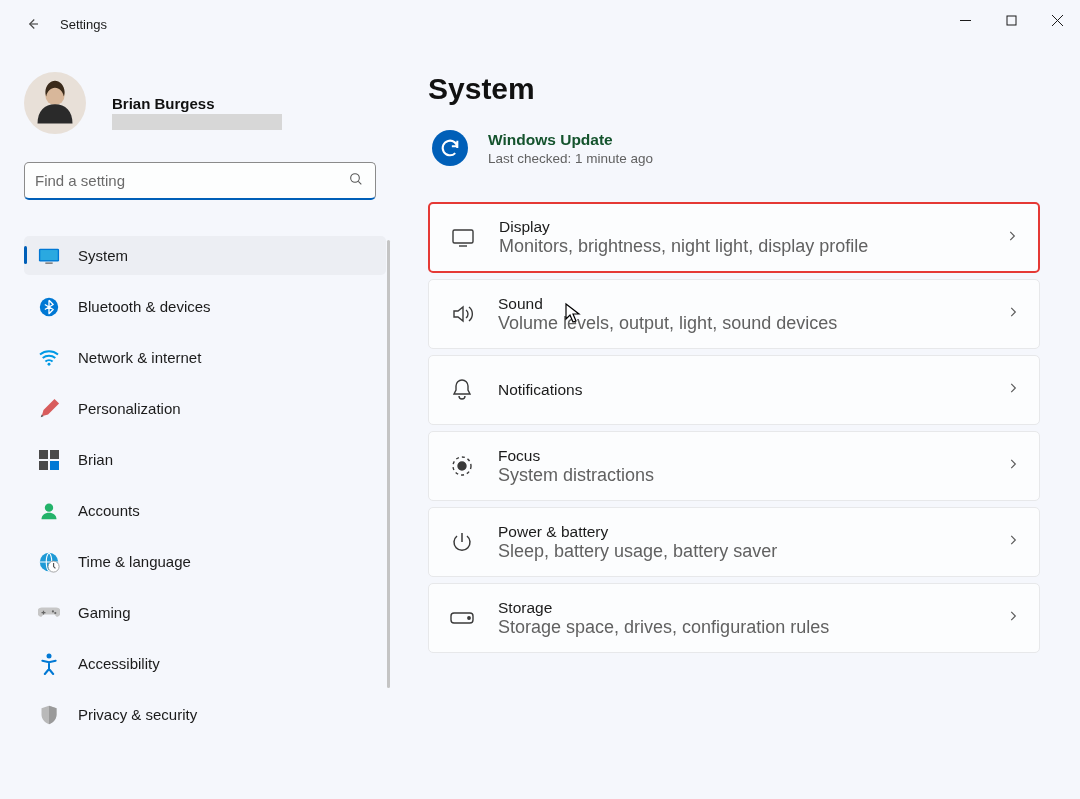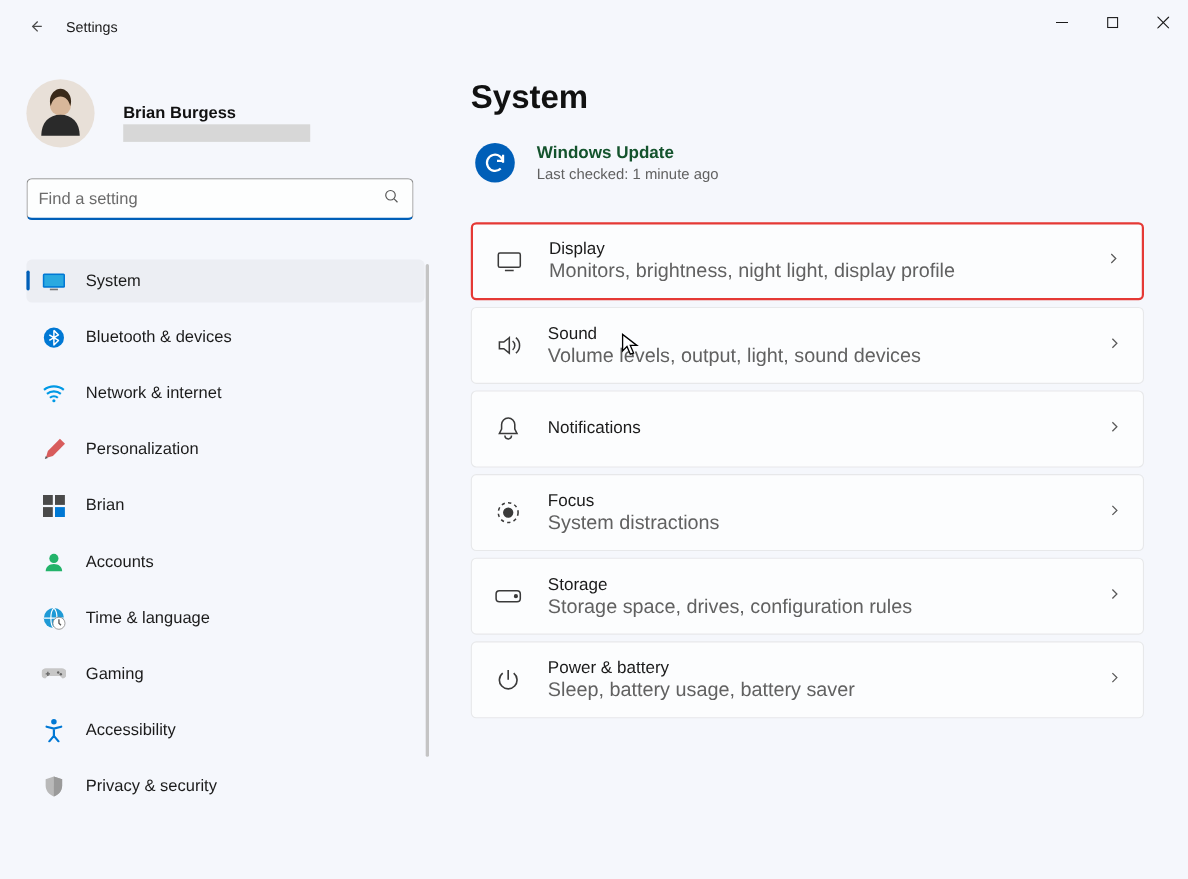--- a/index.html
+++ b/index.html
@@ -283,45 +283,45 @@
       <div class="card-title">Focus</div>
       <div class="card-sub">System distractions</div>
     </div>
     <span class="chevron"><svg width="14" height="14" viewBox="0 0 24 24" fill="none" stroke="currentColor" stroke-width="2">
           <path d="M9 5l7 7-7 7"></path>
         </svg></span>
   </div>
 
   <div class="card">
     <div class="card-icon">
+        <svg width="22" height="24" viewBox="0 0 22 24" fill="none" stroke="currentColor" stroke-width="1.5">
+          <path d="M11 3v9M6 6a8 8 0 1010 0"></path>
+        </svg>
+      </div>
+    <div class="card-text">
+      <div class="card-title">Power &amp; battery</div>
+      <div class="card-sub">Sleep, battery usage, battery saver</div>
+    </div>
+    <span class="chevron"><svg width="14" height="14" viewBox="0 0 24 24" fill="none" stroke="currentColor" stroke-width="2">
+          <path d="M9 5l7 7-7 7"></path>
+        </svg></span>
+  </div>
+
+  <div class="card">
+    <div class="card-icon">
         <svg width="26" height="14" viewBox="0 0 26 14" fill="none" stroke="currentColor" stroke-width="1.4">
           <rect x="2" y="2" width="22" height="10" rx="3"></rect>
           <circle cx="20" cy="7" r="1.2" fill="currentColor"></circle>
         </svg>
       </div>
     <div class="card-text">
       <div class="card-title">Storage</div>
       <div class="card-sub">Storage space, drives, configuration rules</div>
     </div>
     <span class="chevron"><svg width="14" height="14" viewBox="0 0 24 24" fill="none" stroke="currentColor" stroke-width="2">
           <path d="M9 5l7 7-7 7"></path>
         </svg></span>
   </div>
-
-  <div class="card">
-    <div class="card-icon">
-        <svg width="22" height="24" viewBox="0 0 22 24" fill="none" stroke="currentColor" stroke-width="1.5">
-          <path d="M11 3v9M6 6a8 8 0 1010 0"></path>
-        </svg>
-      </div>
-    <div class="card-text">
-      <div class="card-title">Power &amp; battery</div>
-      <div class="card-sub">Sleep, battery usage, battery saver</div>
-    </div>
-    <span class="chevron"><svg width="14" height="14" viewBox="0 0 24 24" fill="none" stroke="currentColor" stroke-width="2">
-          <path d="M9 5l7 7-7 7"></path>
-        </svg></span>
-  </div>
 </div>
 
 <svg class="cursor" width="18" height="22" viewBox="0 0 18 22">
     <path d="M2 2l0 15 4-4 3 7 3-1-3-7h6z" fill="#fff" stroke="#000" stroke-width="1.2"></path>
   </svg>
 
 </body></html>

